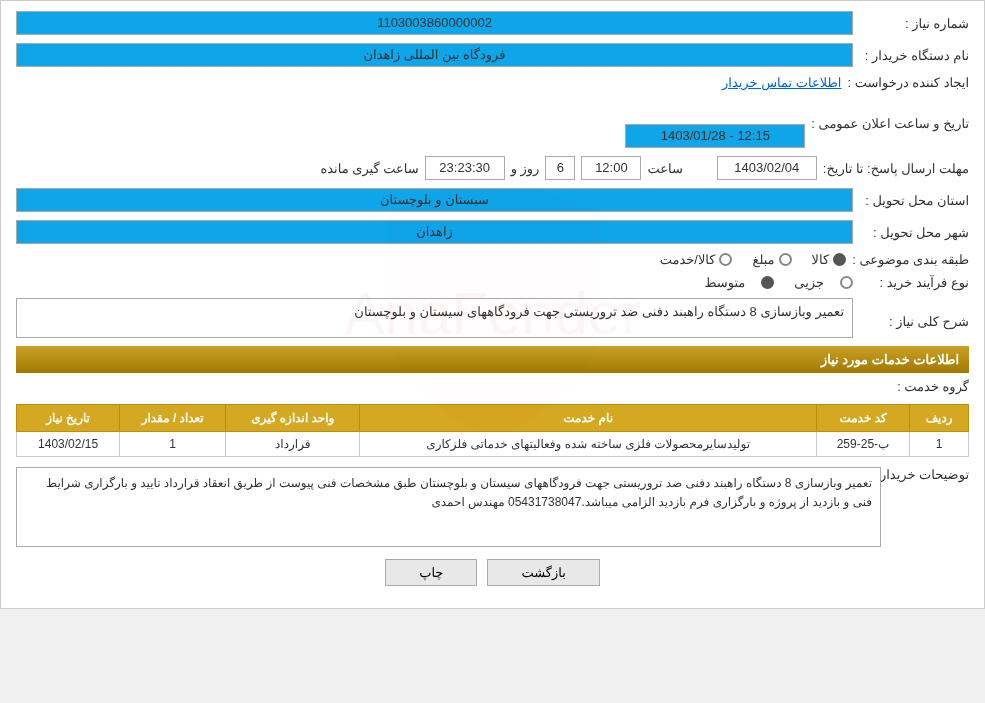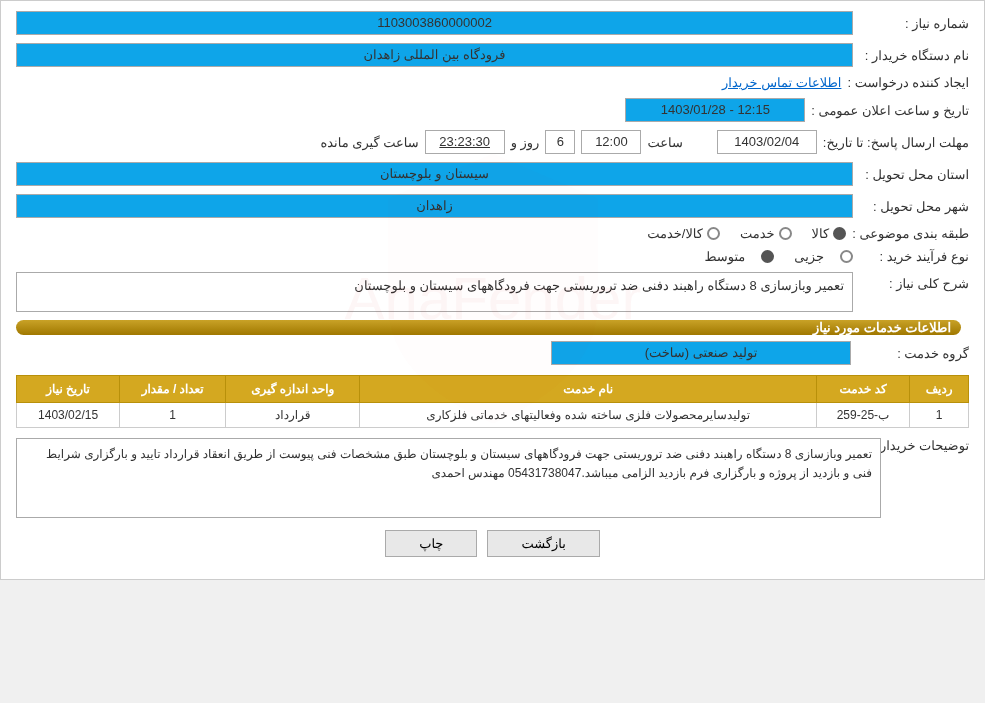--- a/index.html
+++ b/index.html
@@ -180,25 +180,24 @@
       transform: translate(-50%, -50%);
       opacity: 0.07;
       pointer-events: none;
     }
     .inline-label {
       white-space: nowrap;
     }
     .sub-section-header {
       background: linear-gradient(to bottom, #c9a227, #a07800);
       color: #fff;
-      padding: 0 10px;
+      padding: 6px 10px;
       font-size: 13px;
       font-weight: bold;
-      margin: 8px 8px 6px 0;
-      border-radius: 8px;
+      margin: 8px 0 6px 0;
     }
     .group-row {
       display: flex;
       align-items: center;
       gap: 8px;
       margin-bottom: 6px;
     }
   </style>
 </head>
 <body>
@@ -225,31 +224,31 @@
       <div class="value-box">فرودگاه بین المللی زاهدان</div>
     </div>
 
     <div class="form-row">
       <span class="label">ایجاد کننده درخواست :</span>
       <span class="link-blue">اطلاعات تماس خریدار</span>
     </div>
 
     <div class="form-row">
       <span class="label label-wide">تاریخ و ساعت اعلان عمومی :</span>
-      <div class="value-box value-box-ltr" style="max-width:180px;">1403/01/28 - 12:15</div>
+      <div class="value-box value-box-ltr" style="max-width:180px;margin-top:26px;">1403/01/28 - 12:15</div>
     </div>
 
     <div class="form-row date-row">
       <span class="label label-wide">مهلت ارسال پاسخ: تا تاریخ:</span>
       <div class="small-box value-box-ltr" style="min-width:100px;margin-left:28px;">1403/02/04</div>
       <span class="inline-label">ساعت</span>
       <div class="small-box value-box-ltr" style="min-width:60px;">12:00</div>
       <div class="small-box value-box-ltr" style="min-width:30px;">6</div>
       <span class="inline-label">روز و</span>
-      <div class="small-box value-box-ltr" style="min-width:80px;text-decoration:underline;">23:23:30</div>
+      <div class="small-box value-box-ltr" style="min-width:80px;">23:23:30</div>
       <span class="inline-label">ساعت گیری مانده</span>
     </div>
 
     <div class="form-row">
       <span class="label">استان محل تحویل :</span>
       <div class="value-box">سیستان و بلوچستان</div>
     </div>
 
     <div class="form-row">
       <span class="label">شهر محل تحویل :</span>
@@ -258,21 +257,21 @@
 
     <div class="form-row">
       <span class="label">طبقه بندی موضوعی :</span>
       <div class="radio-group">
         <div class="radio-item">
           <span class="radio-circle selected"></span>
           <span>کالا</span>
         </div>
         <div class="radio-item">
           <span class="radio-circle"></span>
-          <span>خدمت</span>
+          <span>مبلغ</span>
         </div>
         <div class="radio-item">
           <span class="radio-circle"></span>
           <span>کالا/خدمت</span>
         </div>
       </div>
     </div>
 
     <div class="form-row">
       <span class="label">نوع فرآیند خرید :</span>
@@ -282,29 +281,28 @@
           <span>جزیی</span>
         </div>
         <div class="purchase-item">
           <span class="radio-circle selected"></span>
           <span>متوسط</span>
         </div>
       </div>
     </div>
 
     <div class="form-row" style="align-items:flex-start;">
-      <span class="label" style="padding-top:4px;">شرح کلی نیاز :</span>
+      <span class="label" style="padding-top:4px;margin-top:12px;">شرح کلی نیاز :</span>
       <div class="description-box">تعمیر وبازسازی 8 دستگاه راهبند دفنی ضد تروریستی جهت فرودگاههای سیستان و بلوچستان</div>
     </div>
 
     <div class="sub-section-header">اطلاعات خدمات مورد نیاز</div>
 
     <div class="group-row">
       <span class="label">گروه خدمت :</span>
-      <div class="value-box" style="max-width:300px;">تولید صنعتی (ساخت)</div>
     </div>
 
     <div class="table-section">
       <table class="data-table">
         <thead>
           <tr>
             <th>ردیف</th>
             <th>کد خدمت</th>
             <th>نام خدمت</th>
             <th>واحد اندازه گیری</th>

